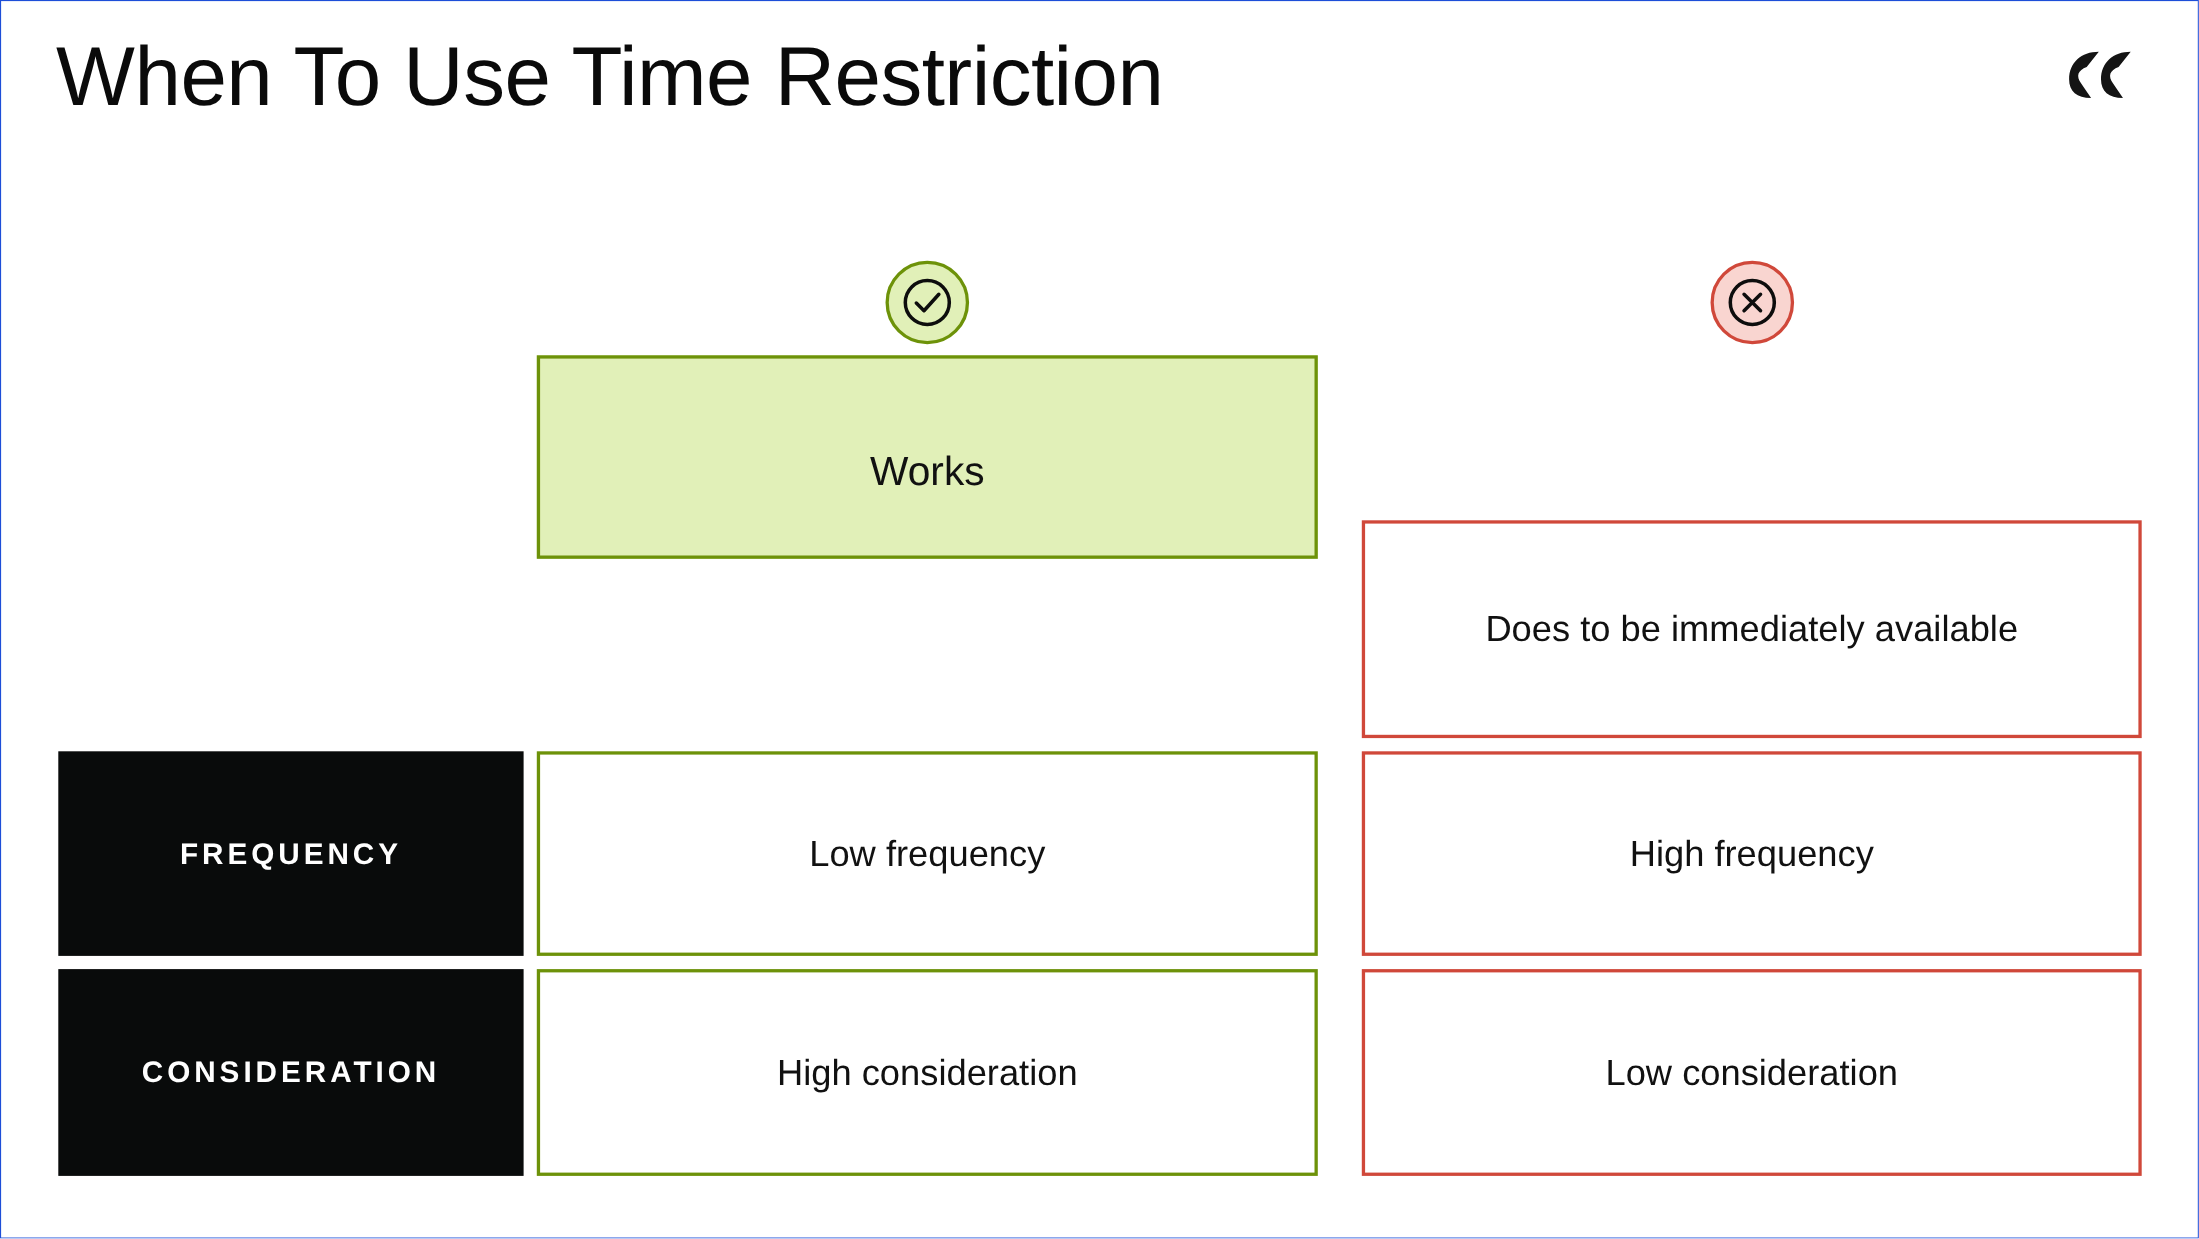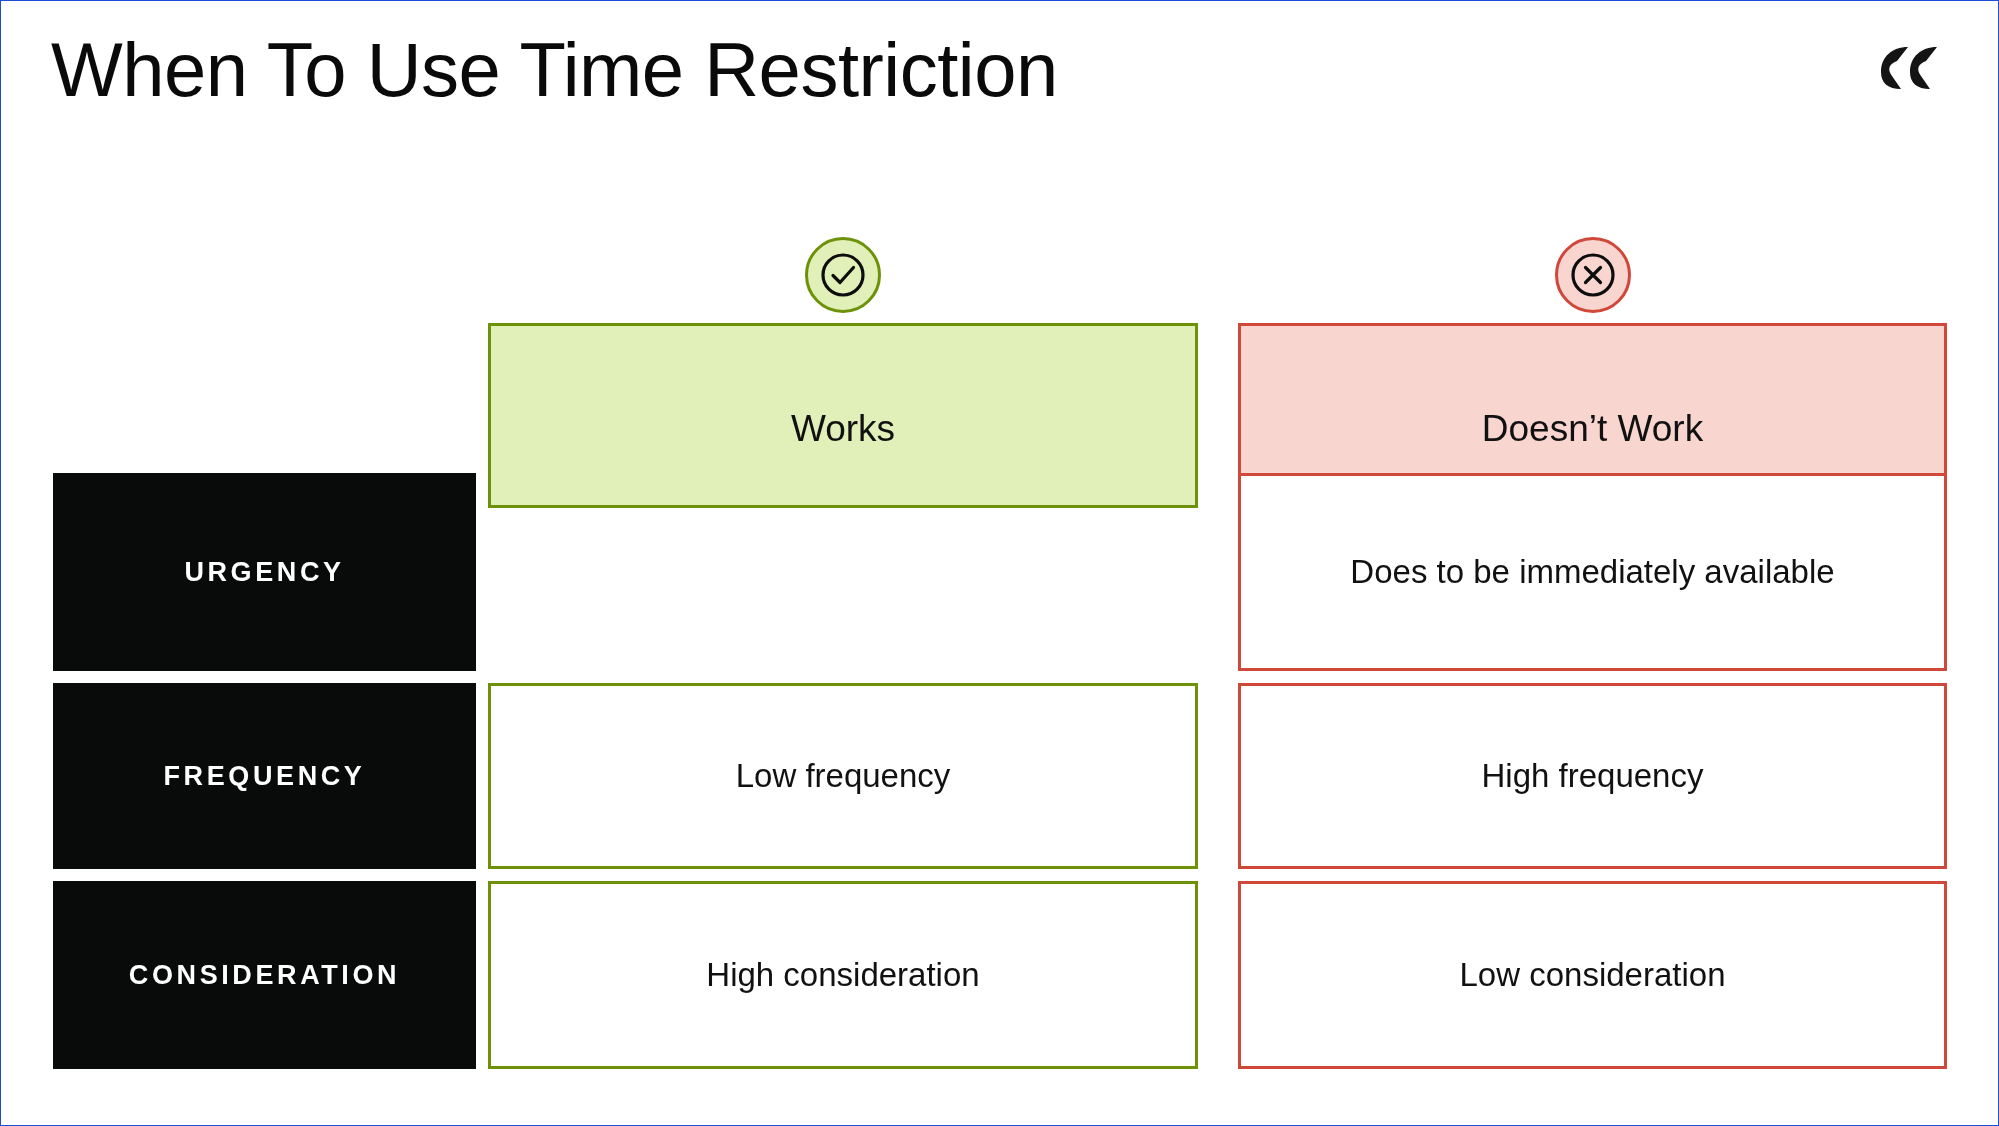--- a/index.html
+++ b/index.html
@@ -169,41 +169,35 @@
       <path d="M31 27 C31 12 42 2 58 2 L47 16 C39 19 37 24 42 31 L51 44 C38 44 31 38 31 27 Z" fill="#141414"></path>
     </svg>
   </div>
 
   <div class="matrix">
 
     <div class="col-head works">
       <span class="head-label">Works</span>
     </div>
 
-    <div class="col-head fails">
-      <span class="head-label">Doesn’t Work</span>
-    </div>
 
     <div class="status-badge works">
       <svg viewBox="0 0 52 52" xmlns="http://www.w3.org/2000/svg" aria-hidden="true">
         <circle cx="26" cy="26" r="20" fill="none" stroke="#0d0d0d" stroke-width="3.2"></circle>
         <path d="M16 26.5 L23 33.5 L36.5 18.5" fill="none" stroke="#0d0d0d" stroke-width="3.2" stroke-linecap="round" stroke-linejoin="round"></path>
       </svg>
     </div>
 
     <div class="status-badge fails">
       <svg viewBox="0 0 52 52" xmlns="http://www.w3.org/2000/svg" aria-hidden="true">
         <circle cx="26" cy="26" r="20" fill="none" stroke="#0d0d0d" stroke-width="3.2"></circle>
         <path d="M18.5 18.5 L33.5 33.5 M33.5 18.5 L18.5 33.5" fill="none" stroke="#0d0d0d" stroke-width="3.2" stroke-linecap="round"></path>
       </svg>
     </div>
 
-    <div class="row-label r0">
-      <span class="row-label-text">URGENCY</span>
-    </div>
     <div class="cell fails r0">
       <span class="cell-text">Does to be immediately available</span>
     </div>
 
     <div class="row-label r1">
       <span class="row-label-text">FREQUENCY</span>
     </div>
     <div class="cell works r1">
       <span class="cell-text">Low frequency</span>
     </div>

